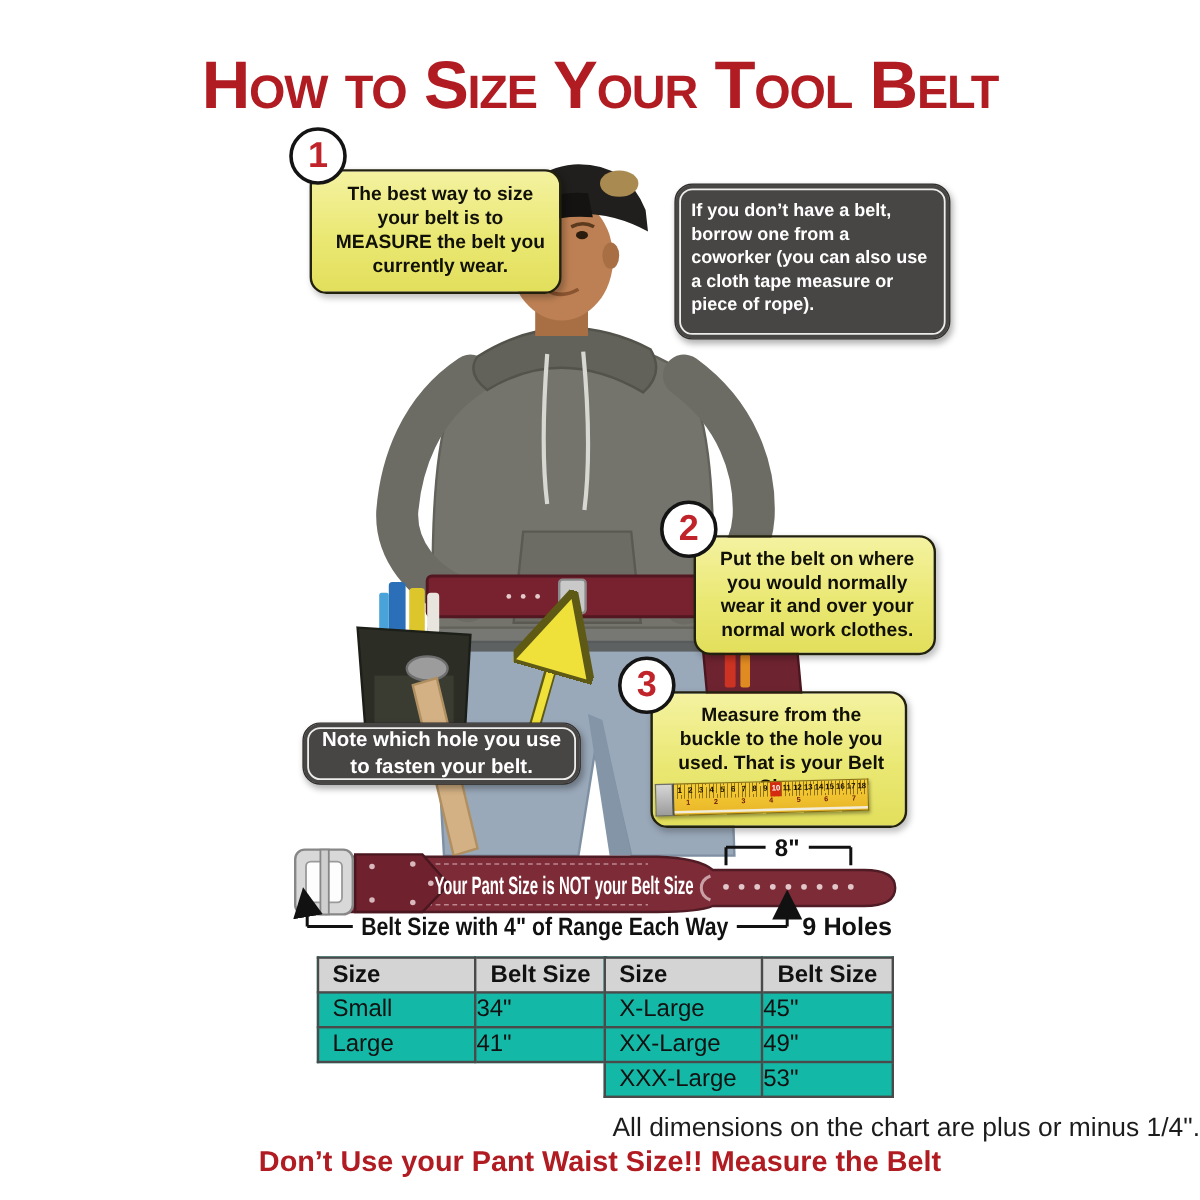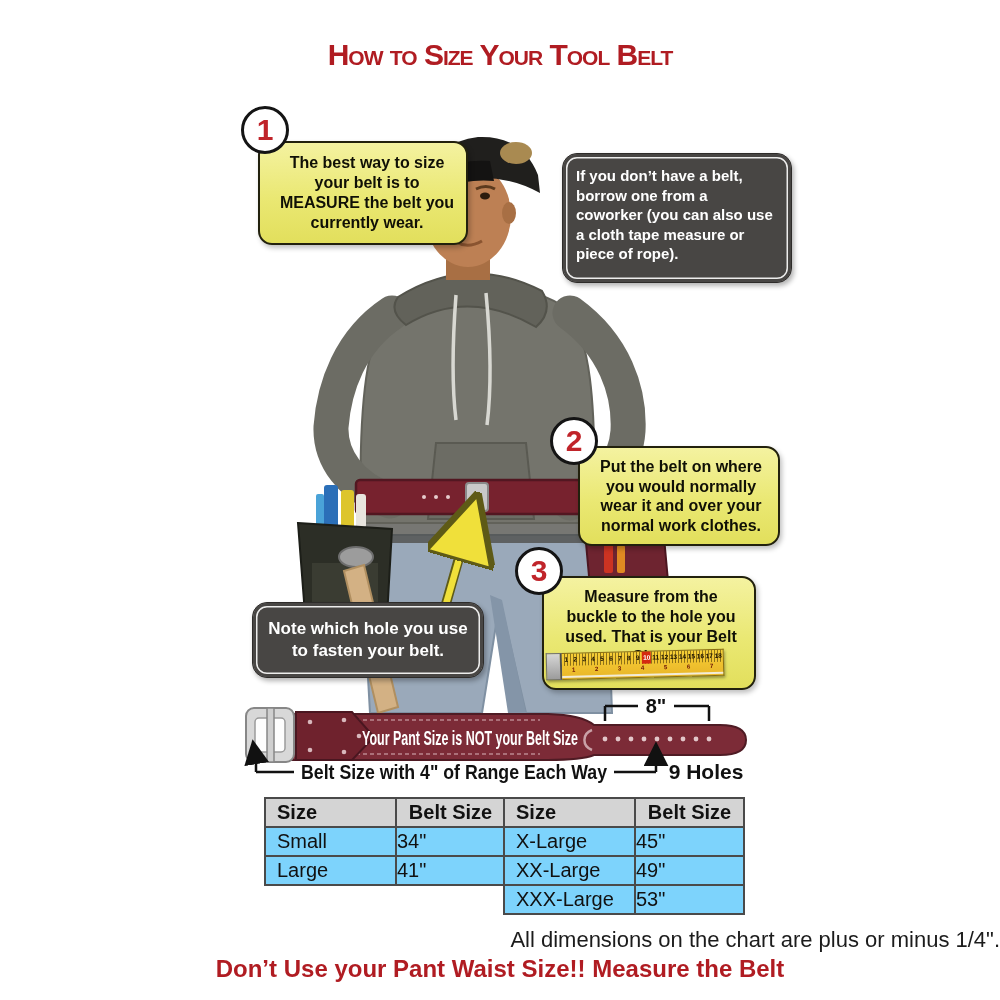--- a/index.html
+++ b/index.html
@@ -1,40 +1,40 @@
 <!DOCTYPE html>
 <html><head>
 <meta charset="utf-8">
 <style>
   html,body{margin:0;padding:0;background:#fff;}
   body{width:1000px;height:1000px;position:relative;overflow:hidden;
        font-family:"Liberation Sans",sans-serif;color:#111;}
   .canvas{position:absolute;inset:0;background:#fff;}
 
   .title{position:absolute;top:38px;left:0;width:100%;text-align:center;
-         font-size:30px;font-weight:800;font-variant:small-caps;letter-spacing:-1px;
+         font-size:56px;font-weight:800;font-variant:small-caps;letter-spacing:-1px;
          color:#b01c22;z-index:6;}
 
   .figure{position:absolute;left:240px;top:95px;width:520px;height:620px;z-index:1;}
 
   .badge{position:absolute;width:42px;height:42px;border-radius:50%;background:#fff;
          border:3px solid #141414;color:#c0242a;font-weight:bold;font-size:30px;
          display:flex;align-items:center;justify-content:center;z-index:5;line-height:1;}
 
   .bubble-yellow{position:absolute;z-index:4;color:#101006;font-weight:bold;
         background:linear-gradient(180deg,#f4f2a0 0%,#eae873 55%,#e2df5c 100%);
         border:2px solid #22210d;border-radius:14px;
         box-shadow:2px 3px 5px rgba(0,0,0,.25);
         font-size:16px;line-height:1.25;padding:10px 10px 10px 18px;text-align:center;}
   .bubble-gray{position:absolute;z-index:4;color:#fff;background:#484644;
         border:1px solid #2e2c2a;border-radius:15px;
         box-shadow:inset 0 0 0 3px #484644, inset 0 0 0 4.5px rgba(255,255,255,.9),
                    2px 3px 5px rgba(0,0,0,.3);
         font-size:15px;line-height:1.3;padding:12px 13px;}
-  .bubble-gray.note{font-weight:bold;text-align:center;font-size:17px;padding:15px 8px;}
+  .bubble-gray.note{font-weight:bold;text-align:center;font-size:17px;padding:3px 8px;}
 
   #bubble1{left:258px;top:141px;width:178px;}
   #gray1{left:562px;top:153px;width:202px;min-height:104px;font-weight:bold;}
   #bubble2{left:578px;top:446px;width:174px;line-height:1.22;padding:9px 10px 9px 14px;}
   #bubble3{left:542px;top:576px;width:186px;min-height:92px;padding:9px 10px 9px 14px;}
   #noteBubble{left:252px;top:602px;width:214px;}
   #badge1{left:241px;top:106px;}
   #badge2{left:550px;top:417px;}
   #badge3{left:515px;top:547px;}
 
@@ -50,21 +50,21 @@
   .tape-body{flex:1;background:linear-gradient(#f7cf36,#e9b629);border:1px solid #8a6d10;
         border-left:none;position:relative;}
   .tape-ticks{display:flex;height:12px;
         background:repeating-linear-gradient(90deg,transparent 0 2.2px,rgba(40,28,0,.5) 2.2px 3px);}
   .tn{flex:1;font-size:6.5px;line-height:12px;text-align:center;color:#181000;font-weight:bold;}
   .tn.hl{background:#d42a10;color:#fff;}
   .tape-minor{display:flex;height:10px;border-bottom:2px solid #f2ecd8;}
   .tm{flex:1;text-align:center;font-size:6px;line-height:9px;color:#6b1208;font-weight:bold;}
 
   .size-table{position:absolute;top:797px;border-collapse:collapse;font-size:20px;
-        background:#7dd3fc;z-index:2;}
+        background:#14b8a6;z-index:2;}
   #table1{left:264px;}
   #table2{left:503px;}
   .size-table th,.size-table td{border:2px solid #4a4a4a;height:27px;padding:0;}
   .size-table th{background:#d4d4d4;font-weight:bold;}
   .size-table th:first-child,.size-table td:first-child{width:118px;text-align:left;padding-left:11px;}
   .size-table th:last-child,.size-table td:last-child{width:107px;}
 
   .dim-note{position:absolute;top:927px;left:0;width:100%;text-align:right;
         font-size:22px;color:#1c1c1c;z-index:2;}
   .warning{position:absolute;top:955px;left:0;width:100%;text-align:center;

